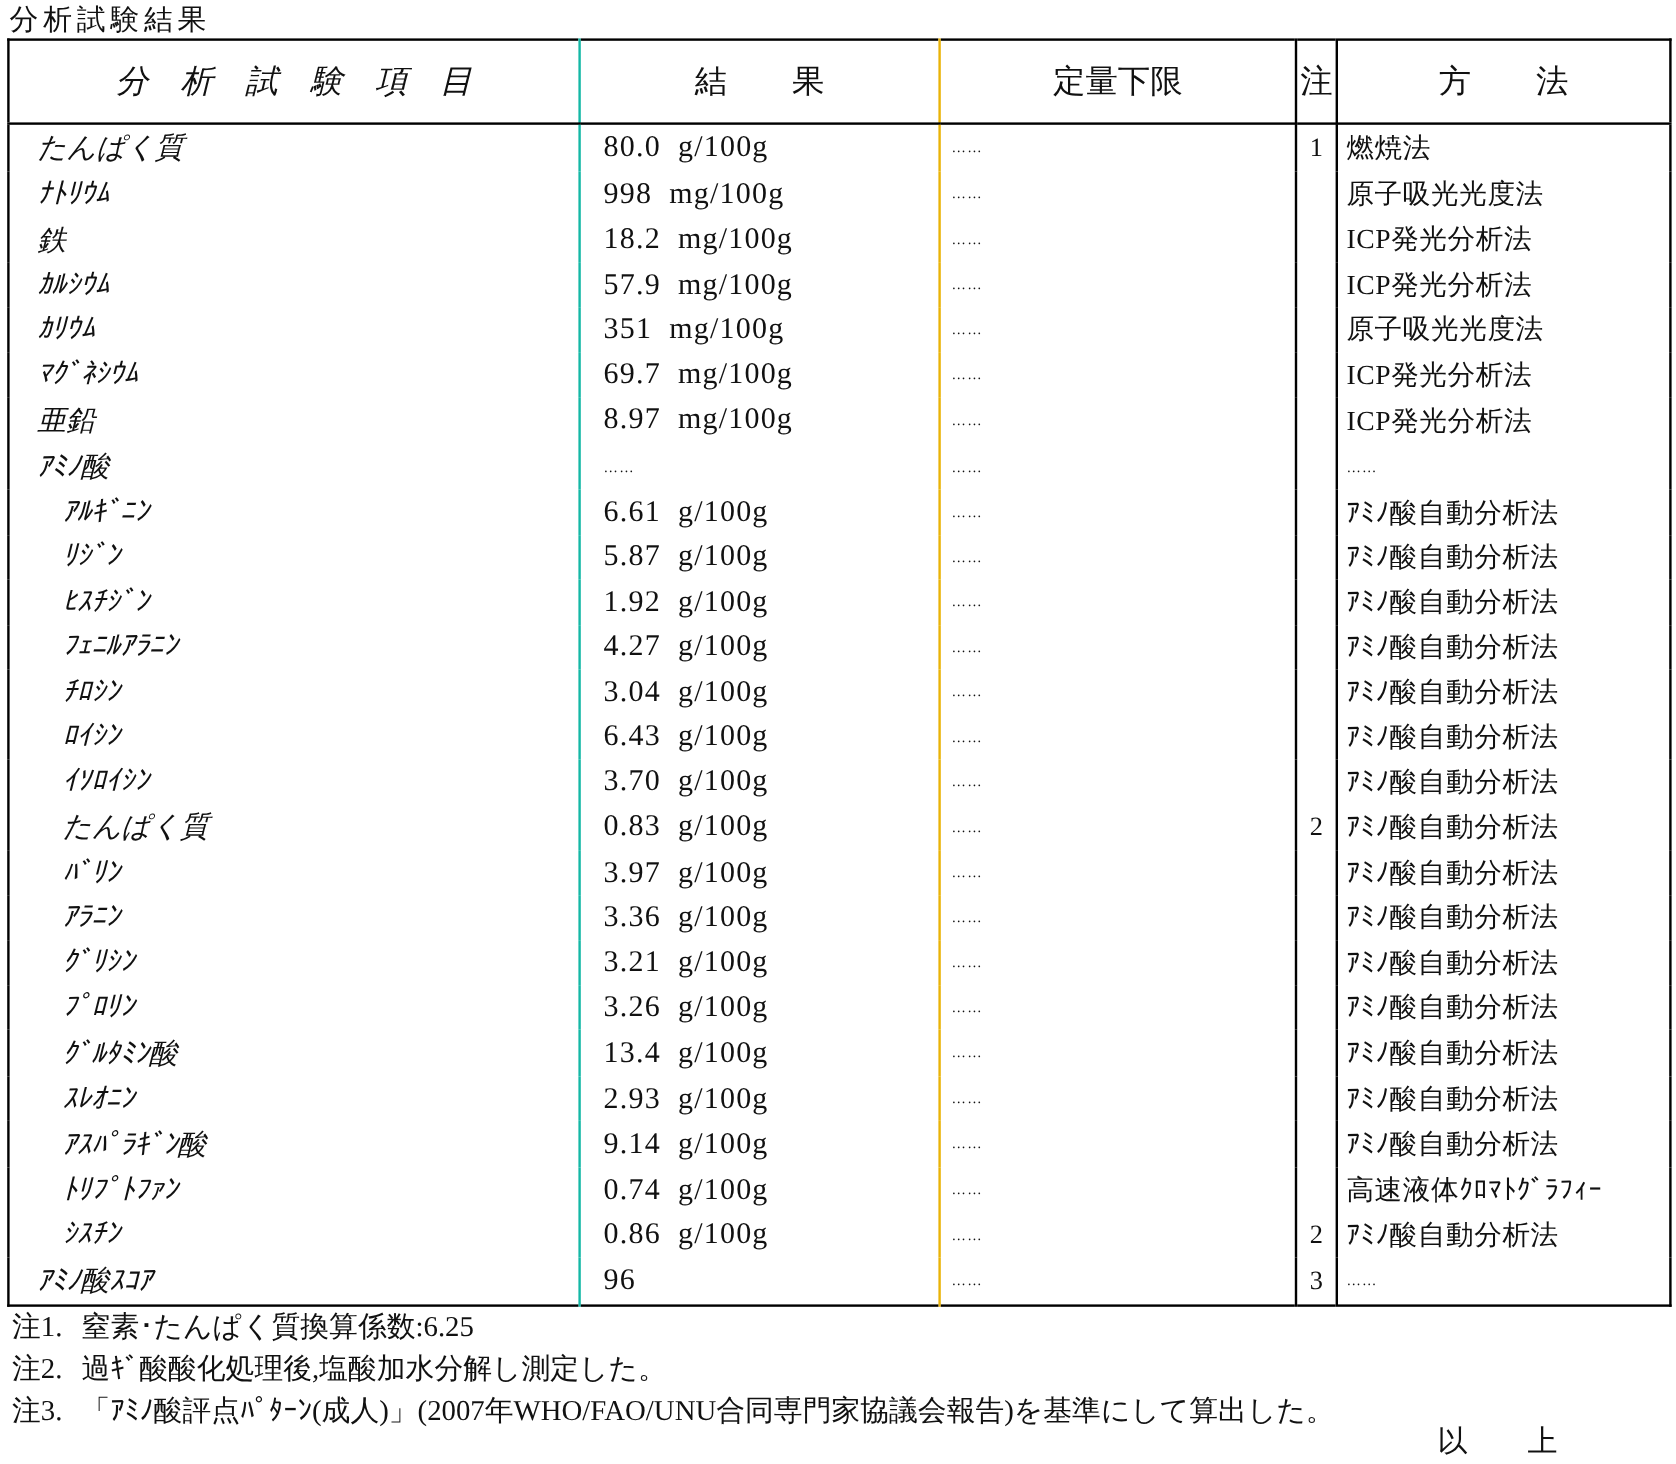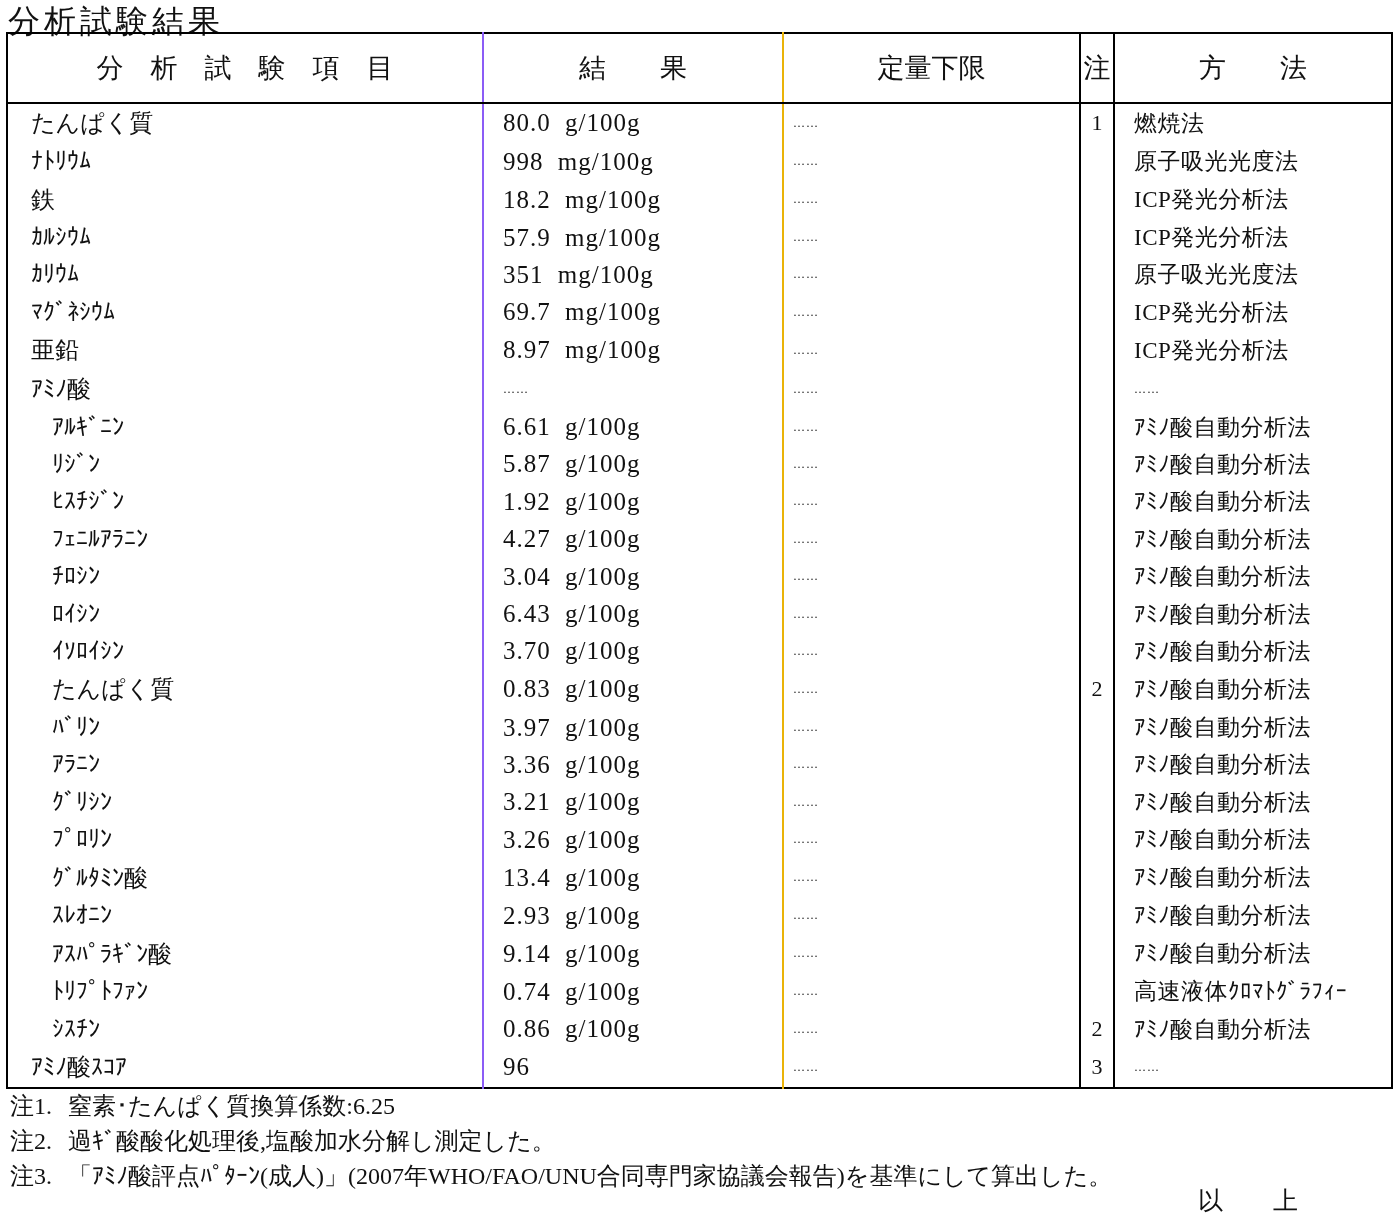--- a/index.html
+++ b/index.html
@@ -4,46 +4,46 @@
 <style>
   html,body{margin:0;padding:0;}
   body{
     width:1397px;height:1220px;
     background:#ffffff;color:#111;
     font-family:"Liberation Serif","DejaVu Serif",serif;
     position:relative;overflow:hidden;
   }
   .title{
     position:absolute;left:8px;top:0px;
-    font-size:32px;letter-spacing:4px;white-space:nowrap;
+    font-size:24px;letter-spacing:4px;white-space:nowrap;
   }
   table.results{
     position:absolute;left:6px;top:32px;
     width:1387px;height:1057px;
     border-collapse:collapse;table-layout:fixed;
     border:2px solid #000;
   }
   th,td{
     margin:0;padding:0;
     vertical-align:middle;white-space:nowrap;overflow:hidden;
   }
   thead th{
     font-weight:normal;font-size:27px;text-align:center;
     border-bottom:2px solid #000;height:68px;
   }
-  .c-item{border-right:2px solid #8b5cf6;}
+  .c-item{border-right:2px solid #14b8a6;font-style:italic;}
   .c-result{border-right:2px solid #eab308;margin-top:12px;}
   .c-loq{border-right:2px solid #000;}
   .c-note{border-right:2px solid #000;}
   td.c-item{font-size:24px;padding-left:23px;}
   tr.indent td.c-item{padding-left:44px;}
   td.c-result{font-size:25px;padding-left:19px;word-spacing:7px;letter-spacing:1px;}
   td.c-loq{padding-left:9px;}
   td.c-note{text-align:center;font-size:22px;}
-  td.c-method{font-size:23px;padding-left:19px;letter-spacing:0.5px;}
+  td.c-method{font-size:23px;padding-left:7px;letter-spacing:0.5px;}
   td.dots{font-size:12px;letter-spacing:1px;word-spacing:0;}
   .footnotes{
     position:absolute;left:10px;top:1089px;
     font-size:24px;line-height:35px;white-space:nowrap;
   }
   .footnote-label{margin-right:16px;}
   .closing{
     position:absolute;left:1198px;top:1184px;
     font-size:25px;white-space:nowrap;
   }

